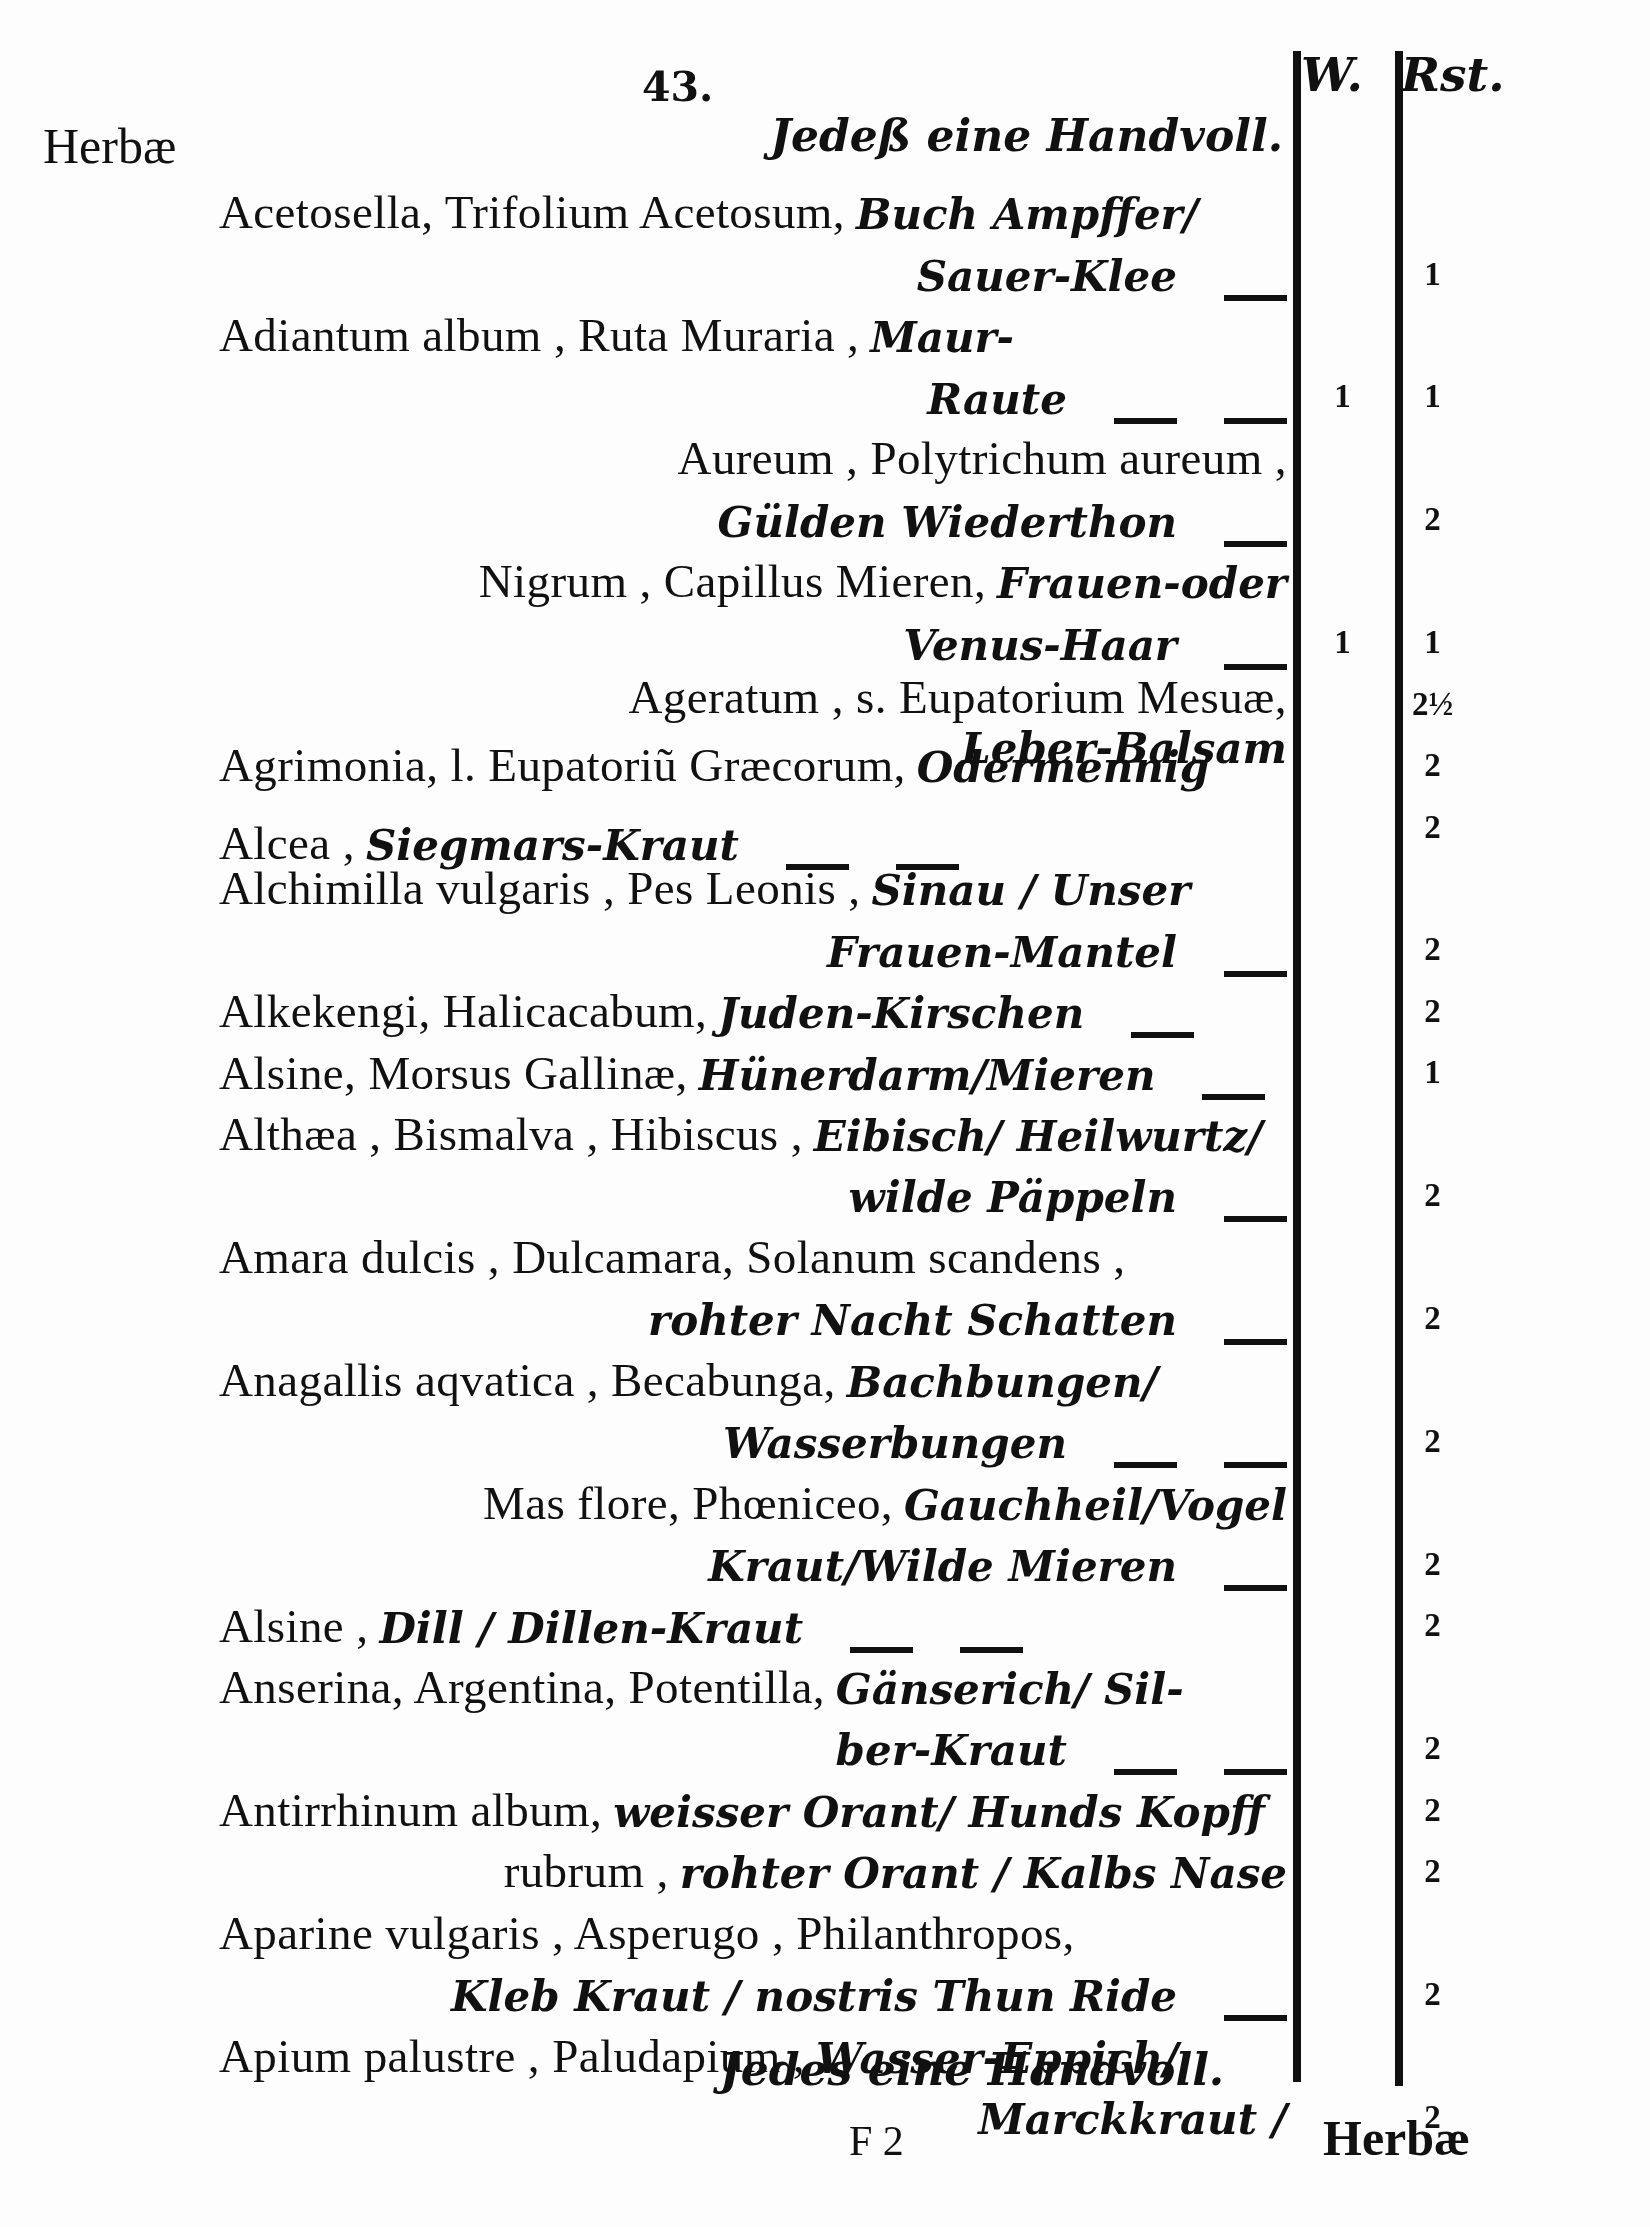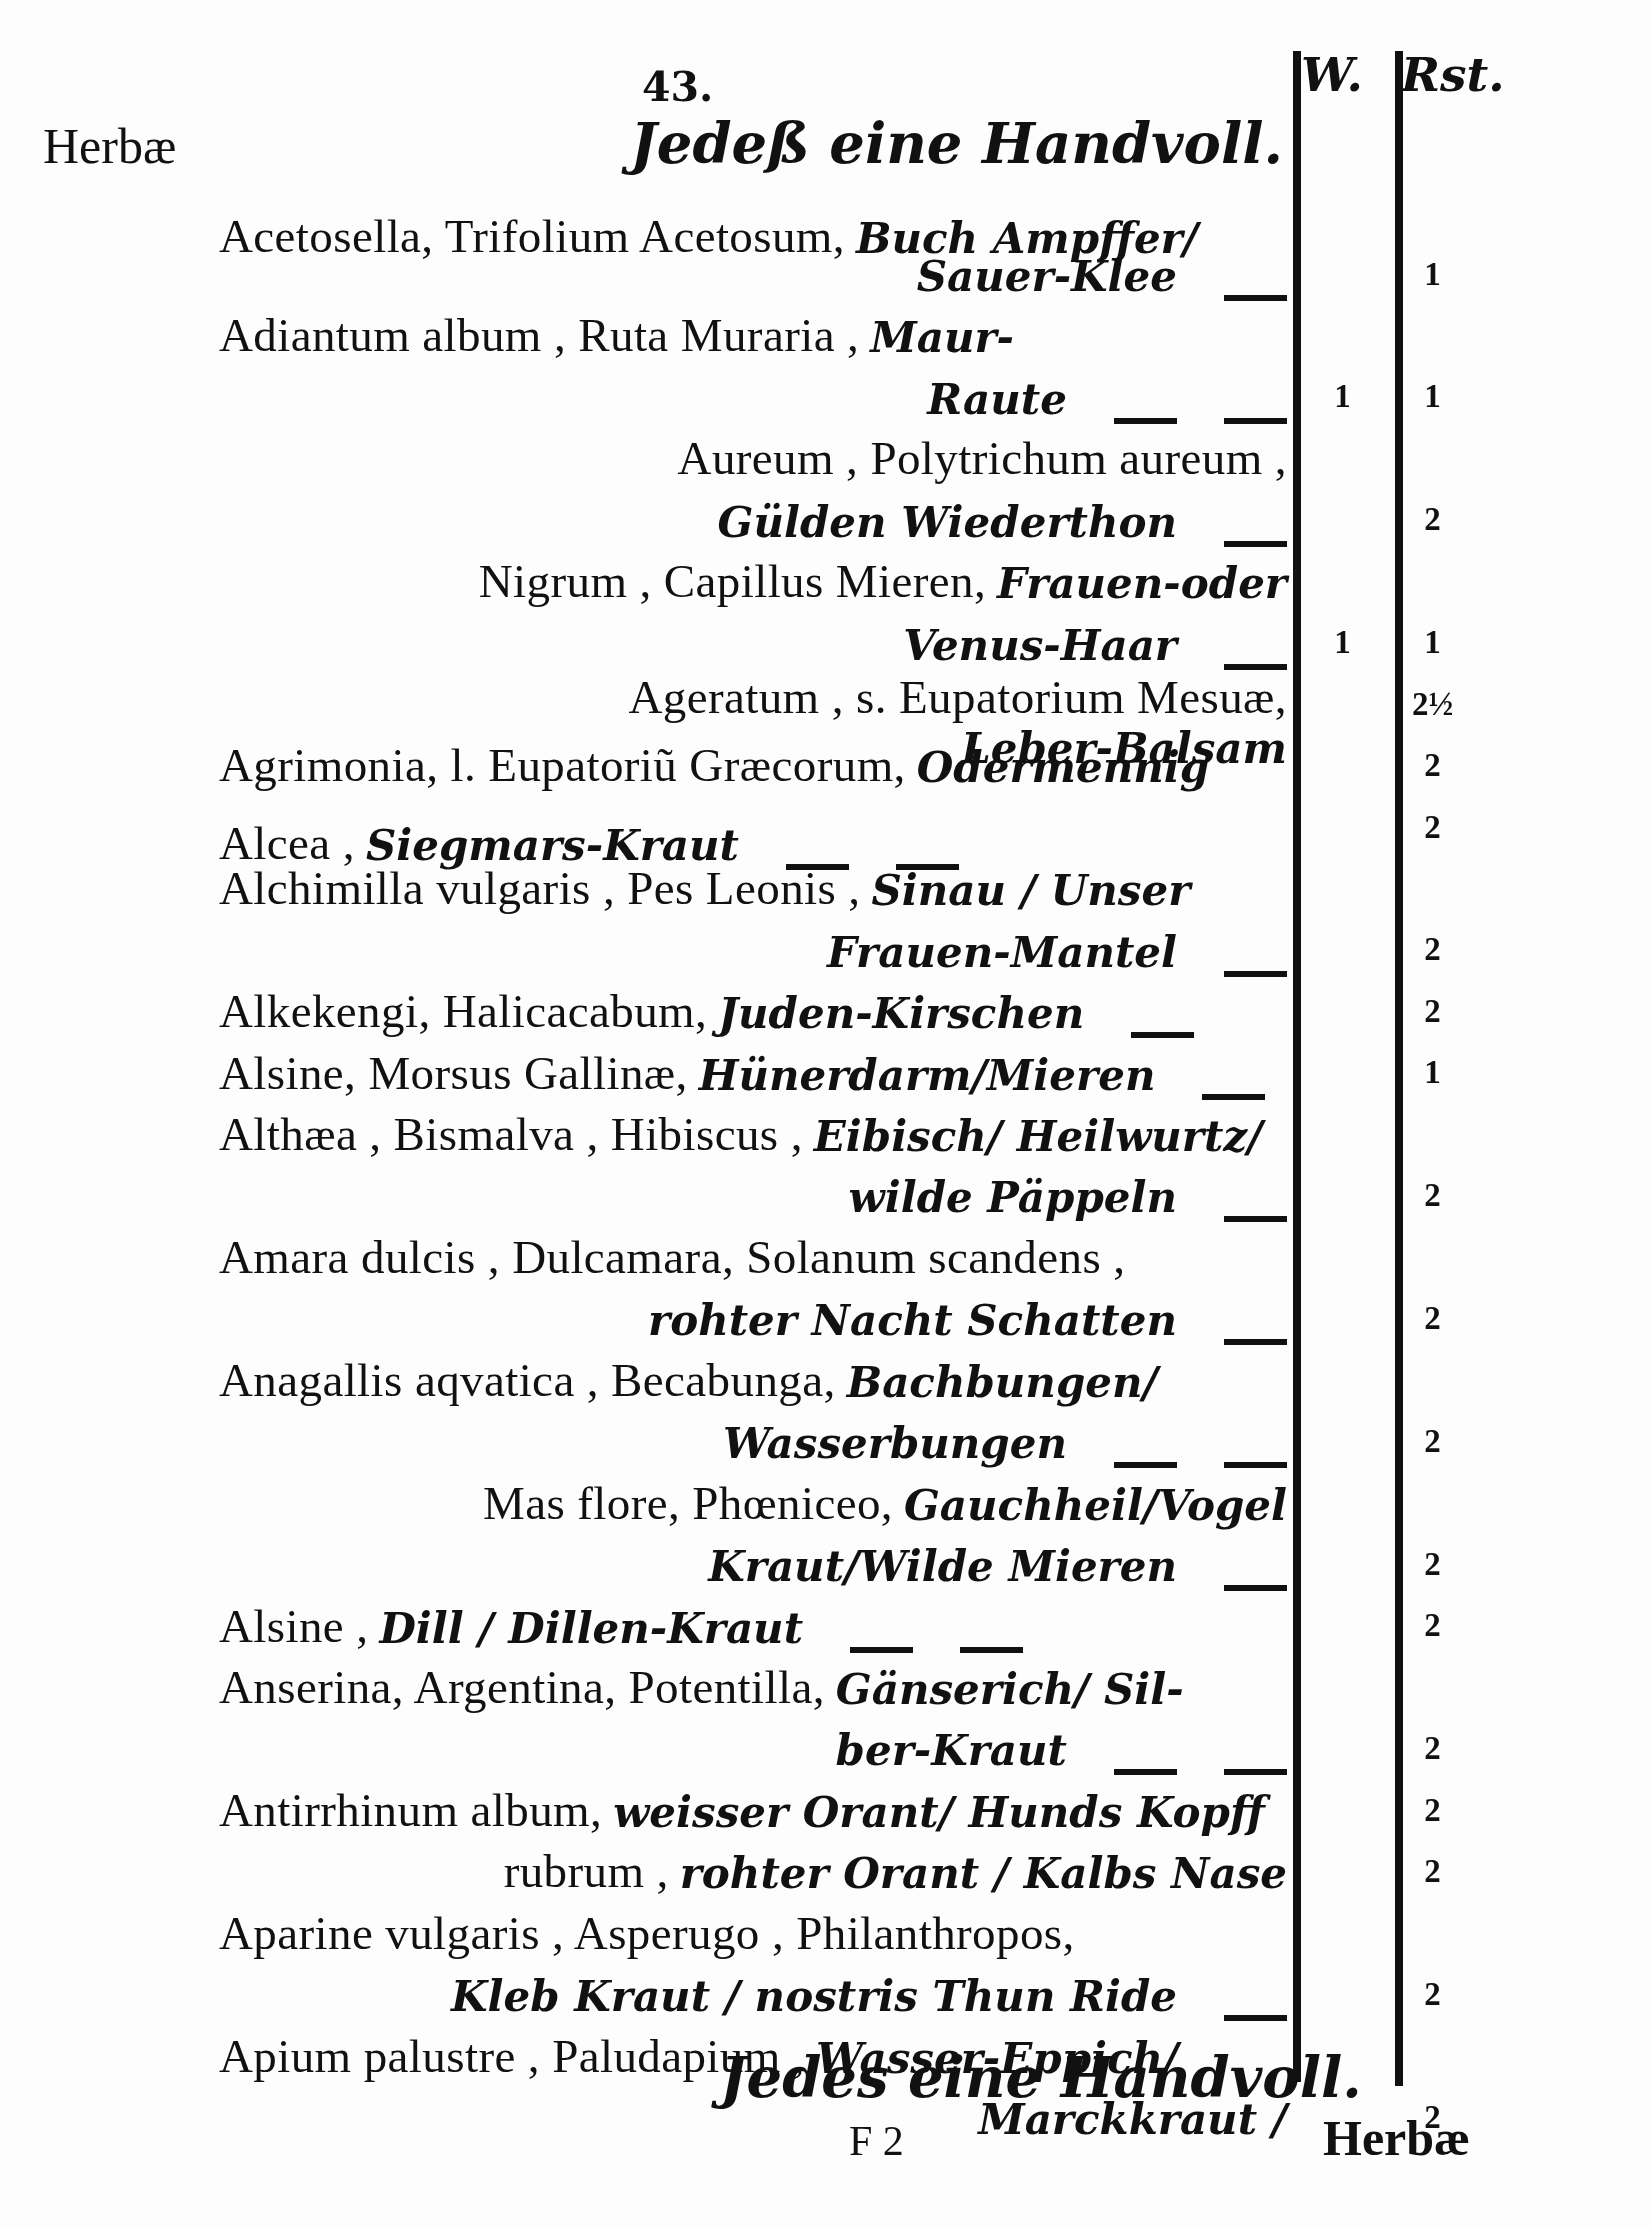--- a/index.html
+++ b/index.html
@@ -5,21 +5,21 @@
   html, body { margin: 0; padding: 0; background: #ffffff; }
   body {
     width: 1651px; height: 2227px; position: relative; overflow: hidden;
     font-family: "DejaVu Serif", "Liberation Serif", serif;
     color: #111111;
   }
   .page { position: absolute; inset: 0; background: #fdfdfd; }
   .abs { position: absolute; white-space: nowrap; }
   .latin { font-family: "Liberation Serif", "DejaVu Serif", serif; font-size: 47px; letter-spacing: 0.4px; }
   .fraktur { font-family: "DejaVu Serif", serif; font-weight: bold; font-style: italic; font-size: 42px; }
-  .heading { font-family: "DejaVu Serif", serif; font-weight: bold; font-style: italic; font-size: 56px; }
+  .heading { font-family: "DejaVu Serif", serif; font-weight: bold; font-style: italic; font-size: 44px; }
   .margin-label { font-family: "Liberation Serif", serif; font-size: 50px; }
   .page-num { font-family: "DejaVu Serif", serif; font-weight: bold; font-size: 41px; }
   .num { font-family: "Liberation Serif", serif; font-weight: bold; font-size: 33px; text-align: center; width: 47px; }
   .dash { display: inline-block; width: 63px; height: 6.3px; background: #111; vertical-align: middle; margin-left: 47px; }
   .vline { position: absolute; width: 7.8px; background: #111; }
   .row { position: absolute; left: 219px; width: 1068px; height: 61px; display: flex; align-items: flex-end; }
   .row.right { justify-content: flex-end; }
   .row .latin + .fraktur, .row .fraktur + .latin { margin-left: 11px; }
 </style>
 </head>
@@ -33,21 +33,21 @@
 
   <div class="abs heading" style="right:368px; top:110px;">Jedeß eine Handvoll.</div>
 
   <div class="abs heading" style="left:1301px; top:47px; font-size:47px;">W.</div>
   <div class="abs heading" style="left:1401px; top:47px; font-size:47px;">Rst.</div>
 
   <div class="vline" style="left:1293px; top:51px; height:2031px;"></div>
   <div class="vline" style="left:1395px; top:51px; height:2035px;"></div>
 
   <div id="rows">
-      <div class="row" style="top: 178px; margin-top: 24px;">
+      <div class="row" style="top: 178px;">
         <span class="latin">Acetosella, Trifolium Acetosum,</span>
         <span class="fraktur">Buch Ampffer/</span>
       </div>
       <div class="row right" style="top: 240px; padding-right: 0px;">
         <span class="fraktur">Sauer-Klee</span>
         <span class="dash"></span>
       </div>
       <div class="abs num" style="left: 1409px; top: 256px;">1</div>
       <div class="row" style="top: 301px;">
         <span class="latin">Adiantum album , Ruta Muraria ,</span>

